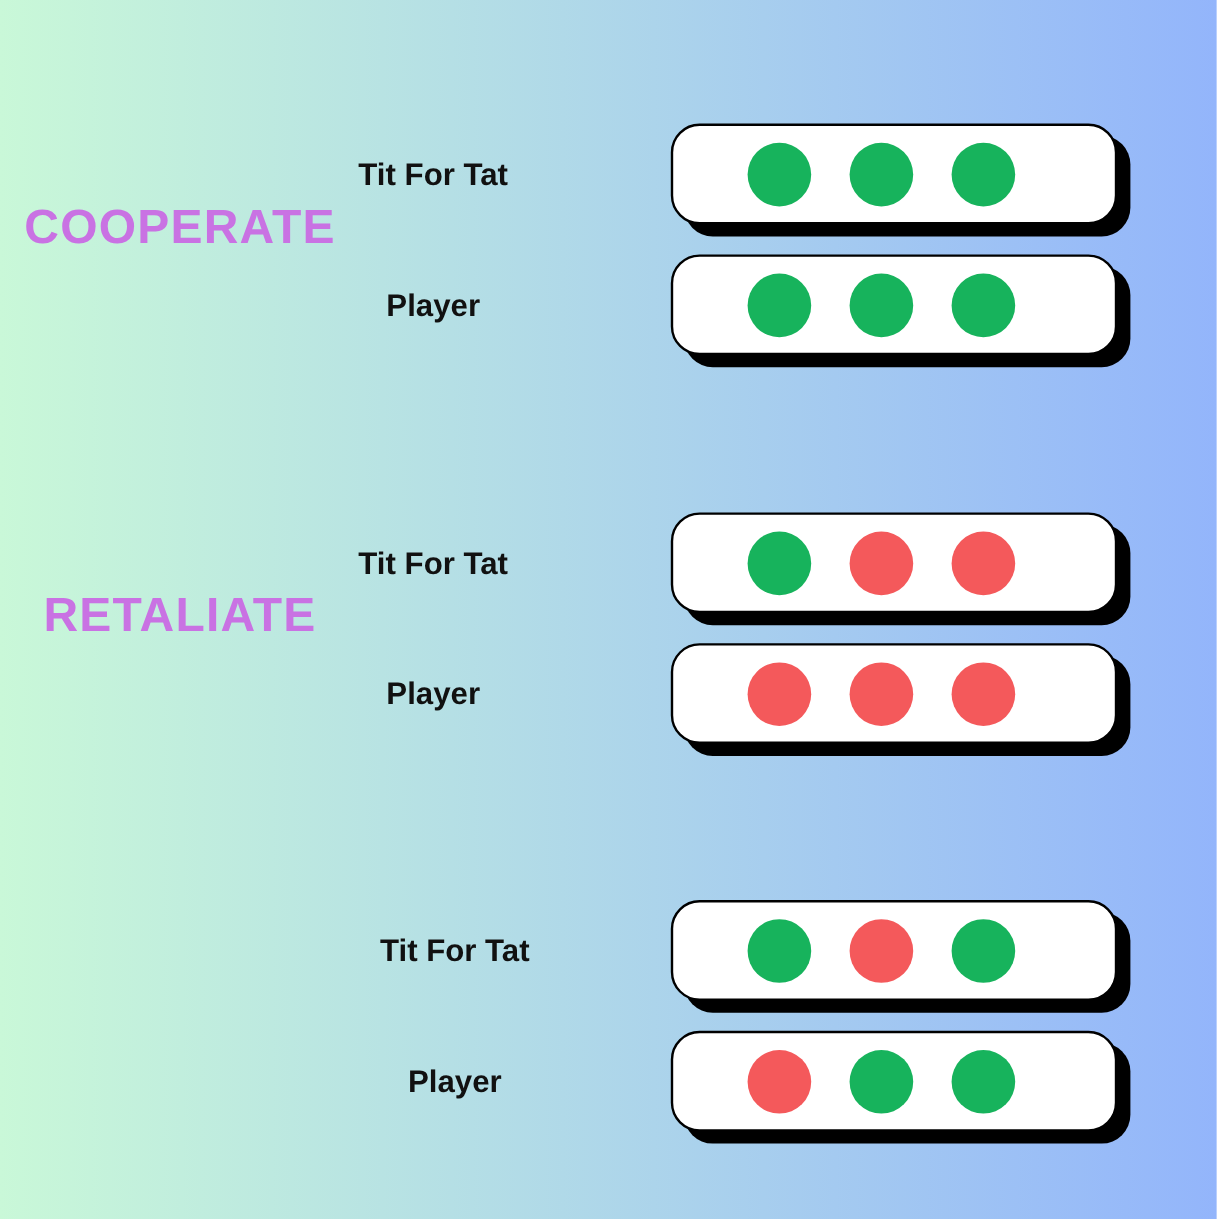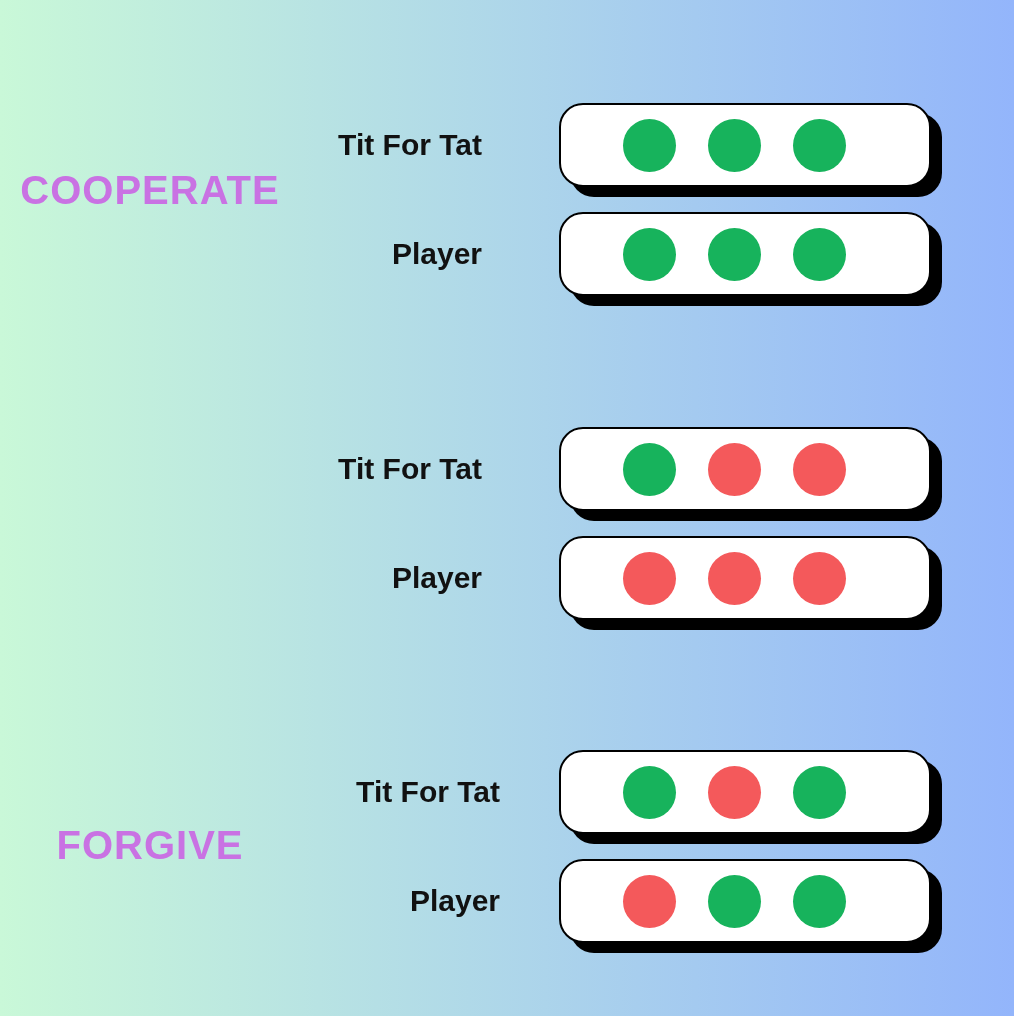--- a/index.html
+++ b/index.html
@@ -57,22 +57,22 @@
   }
   .row-1 { top: 0; }
   .row-2 { top: 109px; }
 
   .row-label {
     position: absolute;
     left: 240px;
     width: 242px;
     height: 84px;
     line-height: 84px;
-    text-align: right;
-    font-size: 30px;
+    text-align: center;
+    font-size: 26px;
     font-weight: 700;
     color: var(--row-label);
     white-space: nowrap;
   }
   .section-forgive .row-label { transform: translateX(18px); }
 
   .pill {
     position: absolute;
     left: 559px;
     top: 0;
@@ -116,40 +116,40 @@
       <div class="row-label">Player</div>
       <div class="pill">
           <span class="dot dot-green"></span>
           <span class="dot dot-green"></span>
           <span class="dot dot-green"></span>
         </div>
     </div>
   </section>
 
   <section class="strategy-section section-retaliate">
+    <div class="section-label">RETALIATE</div>
     <div class="row row-1">
       <div class="row-label">Tit For Tat</div>
       <div class="pill">
           <span class="dot dot-green"></span>
           <span class="dot dot-red"></span>
           <span class="dot dot-red"></span>
         </div>
     </div>
     <div class="row row-2">
       <div class="row-label">Player</div>
       <div class="pill">
           <span class="dot dot-red"></span>
           <span class="dot dot-red"></span>
           <span class="dot dot-red"></span>
         </div>
     </div>
   </section>
 
   <section class="strategy-section section-forgive">
-    <div class="section-label">FORGIVE</div>
     <div class="row row-1">
       <div class="row-label">Tit For Tat</div>
       <div class="pill">
           <span class="dot dot-green"></span>
           <span class="dot dot-red"></span>
           <span class="dot dot-green"></span>
         </div>
     </div>
     <div class="row row-2">
       <div class="row-label">Player</div>

